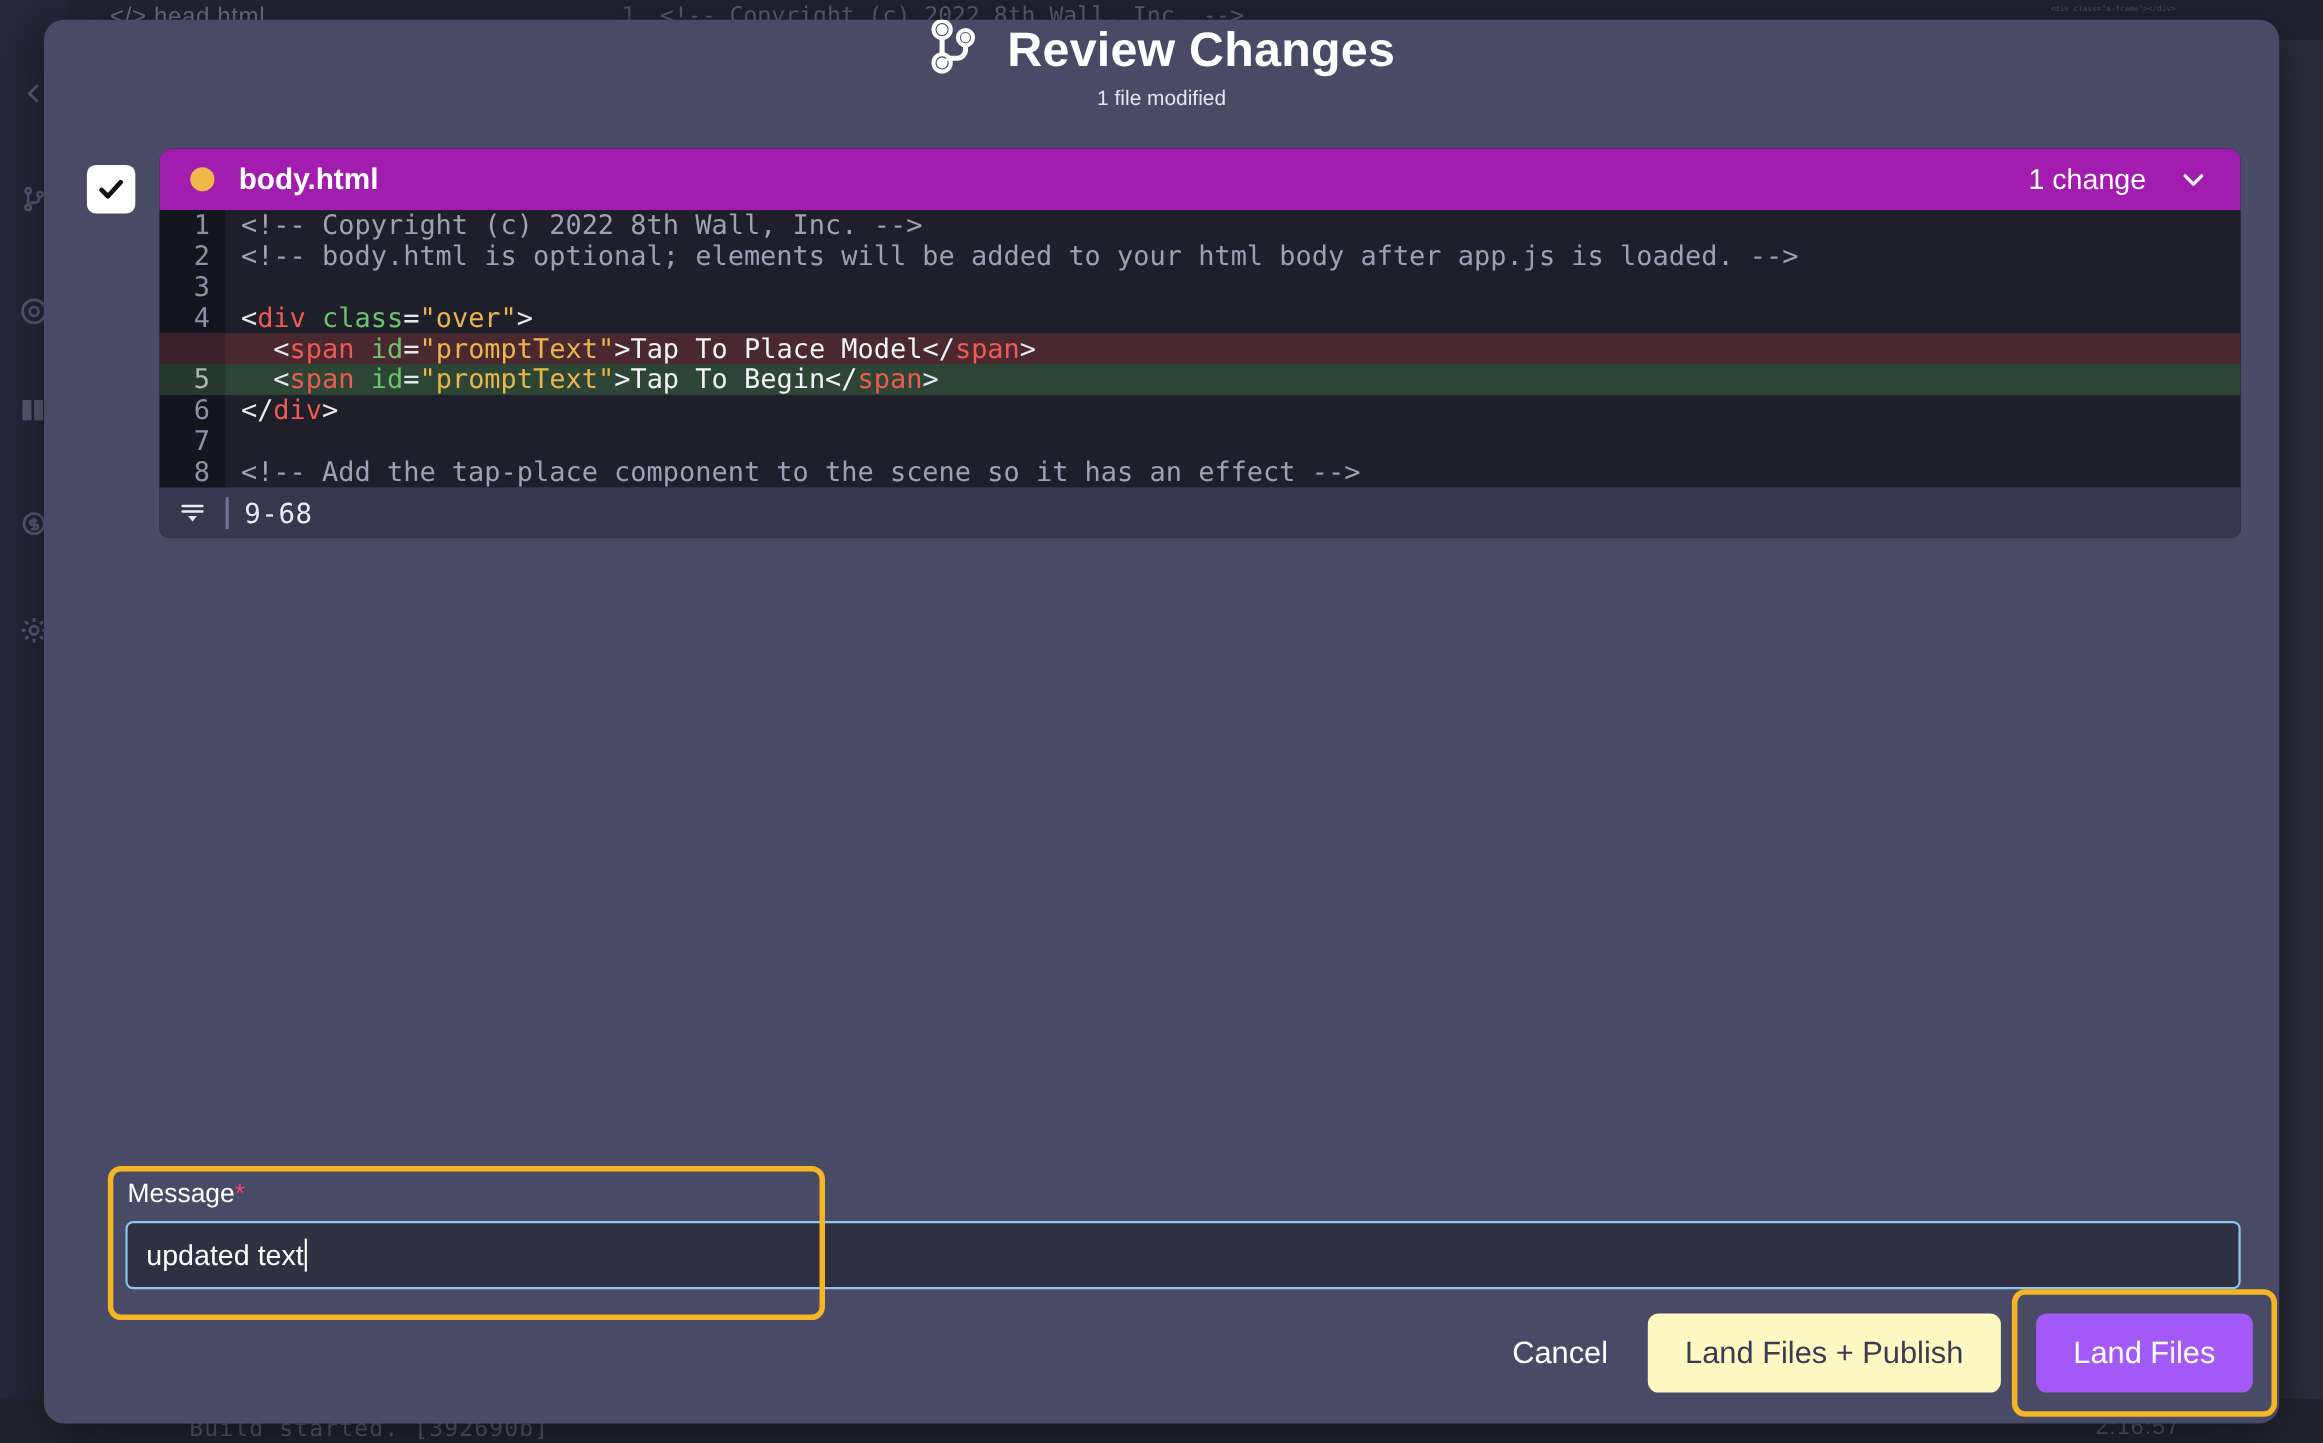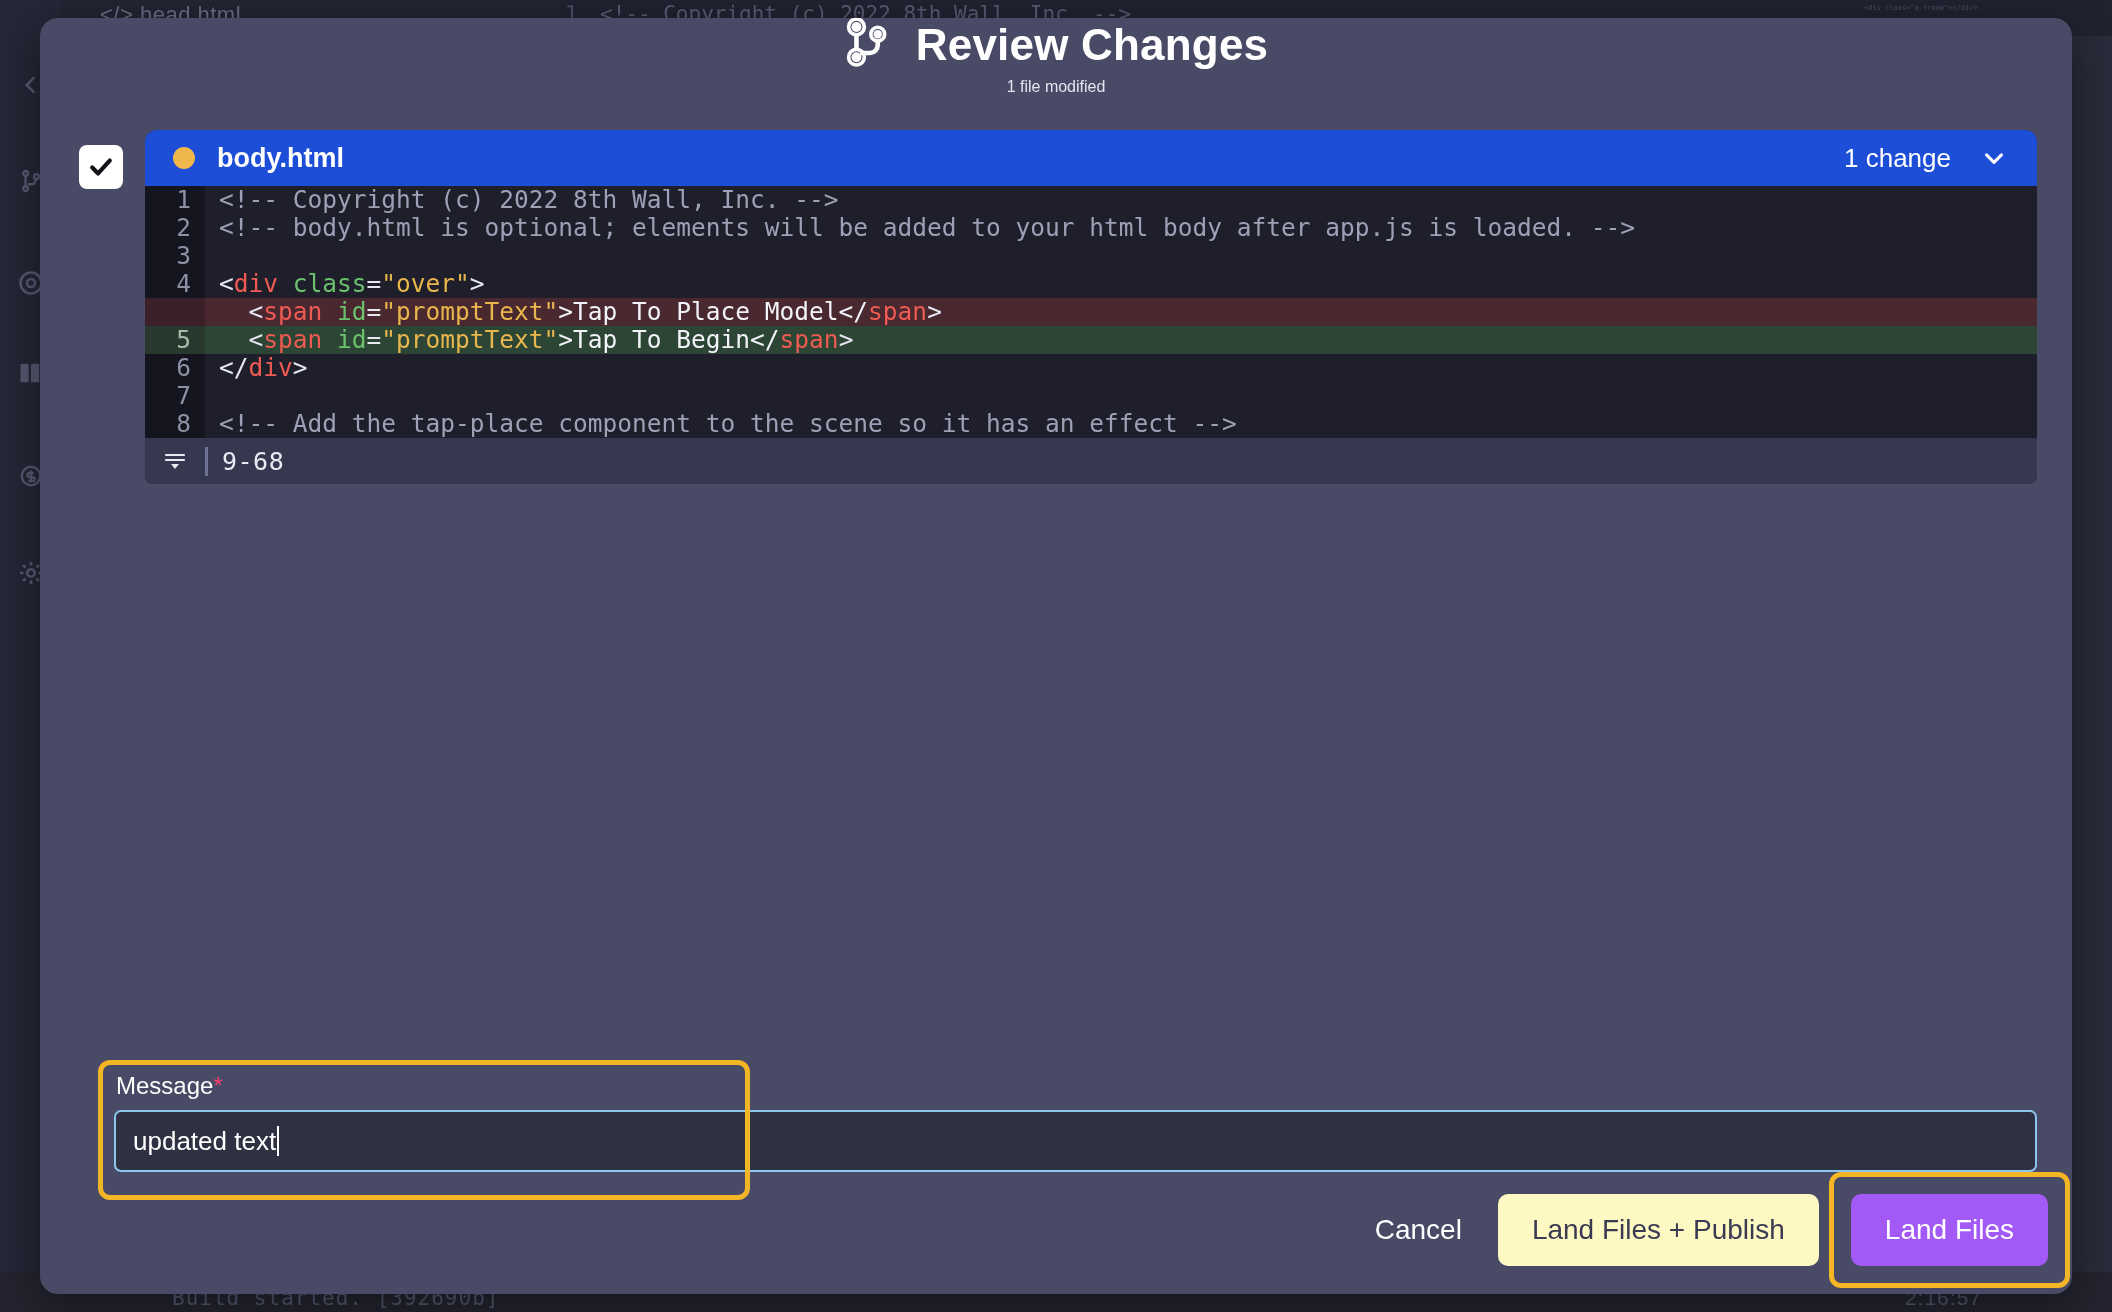--- a/index.html
+++ b/index.html
@@ -71,39 +71,39 @@
   }
 
   #modal-header { text-align:center; }
   #header-row {
     display:flex; align-items:center; justify-content:center; gap:26px;
   }
   #modal-title {
     color:#ffffff; font-size:44px; font-weight:600; letter-spacing:.2px;
   }
   #modal-subtitle {
-    color:#e4e5ef; font-size:16px; margin-top:6px; font-weight:400;
+    color:#e4e5ef; font-size:19px; margin-top:6px; font-weight:400;
   }
 
   
   #file-area { position:relative; margin-top:34px; }
   #file-checkbox {
     position:absolute; left:-1px; top:15px;
     width:44px; height:44px; background:#ffffff; border-radius:8px;
     display:flex; align-items:center; justify-content:center;
     margin-left:40px;
   }
   #file-card {
     margin-left:105px; margin-right:35px;
     background:#1e1f2b; border-radius:12px 12px 8px 8px;
     overflow:hidden;
   }
   #file-header {
     height:56px; display:flex; align-items:center;
-    padding:0 28px 0 28px; background:#1d4ed8;
+    padding:0 28px 0 28px; background:#a21caf;
   }
   #file-dot {
     width:22px; height:22px; border-radius:50%; background:#f0b84b;
     margin-right:22px; flex:none;
   }
   #file-name { color:#ffffff; font-size:27px; font-weight:600; }
   #file-spacer { flex:1; }
   #change-count { color:#ffffff; font-size:26px; margin-right:28px; }
   #chev { color:#ffffff; display:flex; align-items:center; }
 

